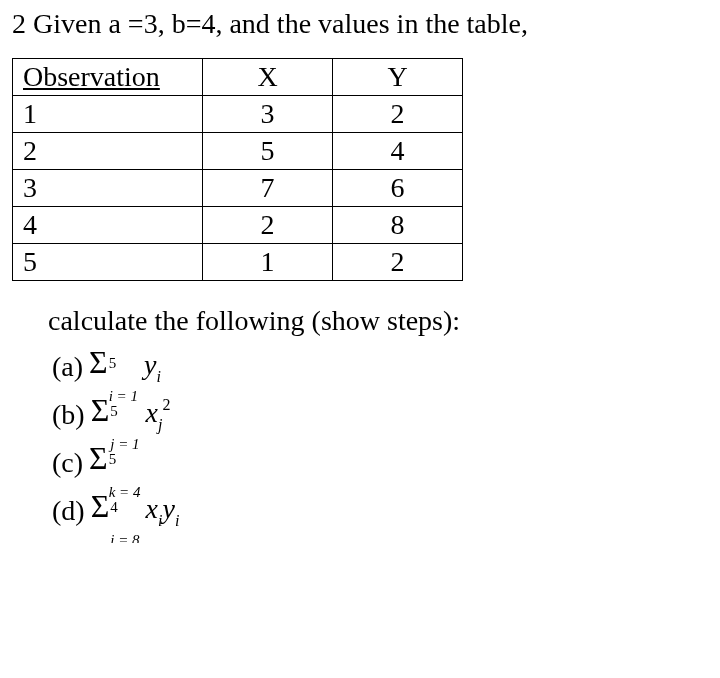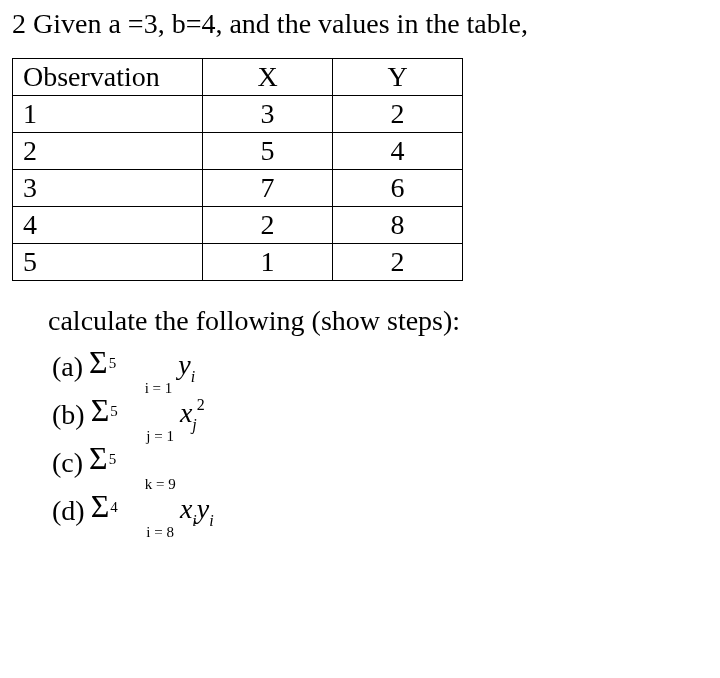--- a/index.html
+++ b/index.html
@@ -19,21 +19,21 @@
       margin-bottom: 24px;
     }
     td {
       border: 1px solid black;
       padding: 2px 10px;
       text-align: left;
       min-width: 80px;
       height: 36px;
       box-sizing: border-box;
     }
-    td.header-obs { width: 190px; }
+    td.header-obs { width: 190px; text-decoration: underline; }
     td.col-x { width: 130px; text-align: center; }
     td.col-y { width: 130px; text-align: center; }
     .calcline {
       margin-bottom: 6px;
       margin-left: 36px;
     }
     .qlist {
       padding-left: 40px;
     }
     .qrow {
@@ -54,21 +54,21 @@
       top: 1px;
     }
     .supsub {
       display: inline-flex;
       flex-direction: column;
       line-height: 1;
       font-size: 15px;
       margin-left: 1px;
     }
     .supsub .sup { position: relative; top: -4px; }
-    .supsub .sub { position: relative; top: 6px;  margin-left: 36px;}
+    .supsub .sub { position: relative; top: 14px; font-style: italic;}
     .term {
       font-style: italic;
     }
     .subi {
       font-size: 16px;
       font-style: italic;
       vertical-align: sub;
       position: relative;
       top: 2px;
     }
@@ -150,21 +150,21 @@
       <span class="term">x</span><span class="subi">j</span><span class="supn">2</span>
     </span>
   </div>
 
   <div class="qrow">
     <span>(c)</span>
     <span class="sigma-block">
       <span class="sigma">Σ</span>
       <span class="supsub">
         <span class="sup">5</span>
-        <span class="sub">k = 9</span>
+        <span class="sub">k = 4</span>
       </span>
     </span>
   </div>
 
   <div class="qrow">
     <span>(d)</span>
     <span class="sigma-block">
       <span class="sigma">Σ</span>
       <span class="supsub">
         <span class="sup">4</span>

